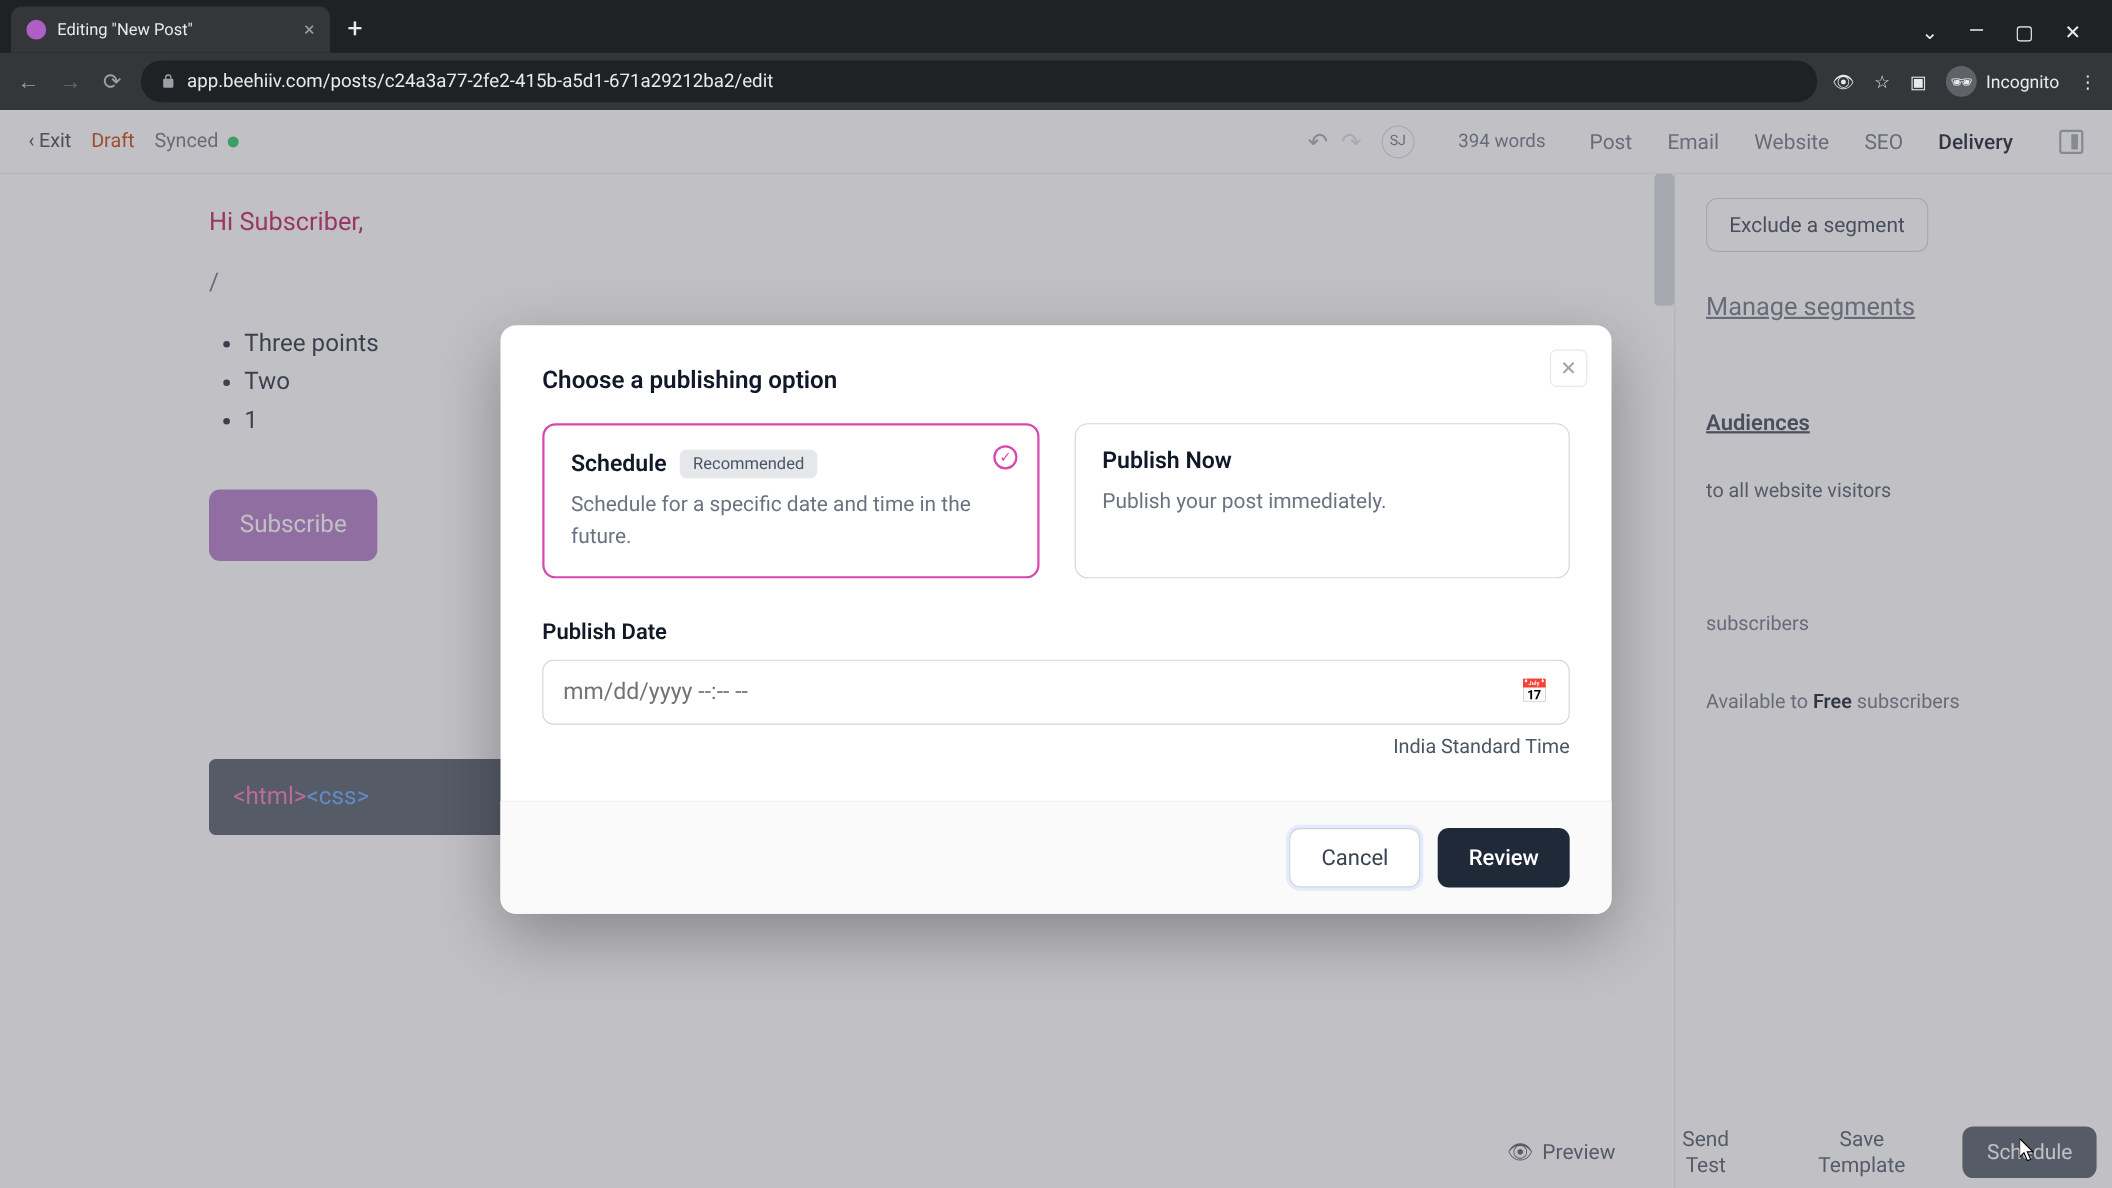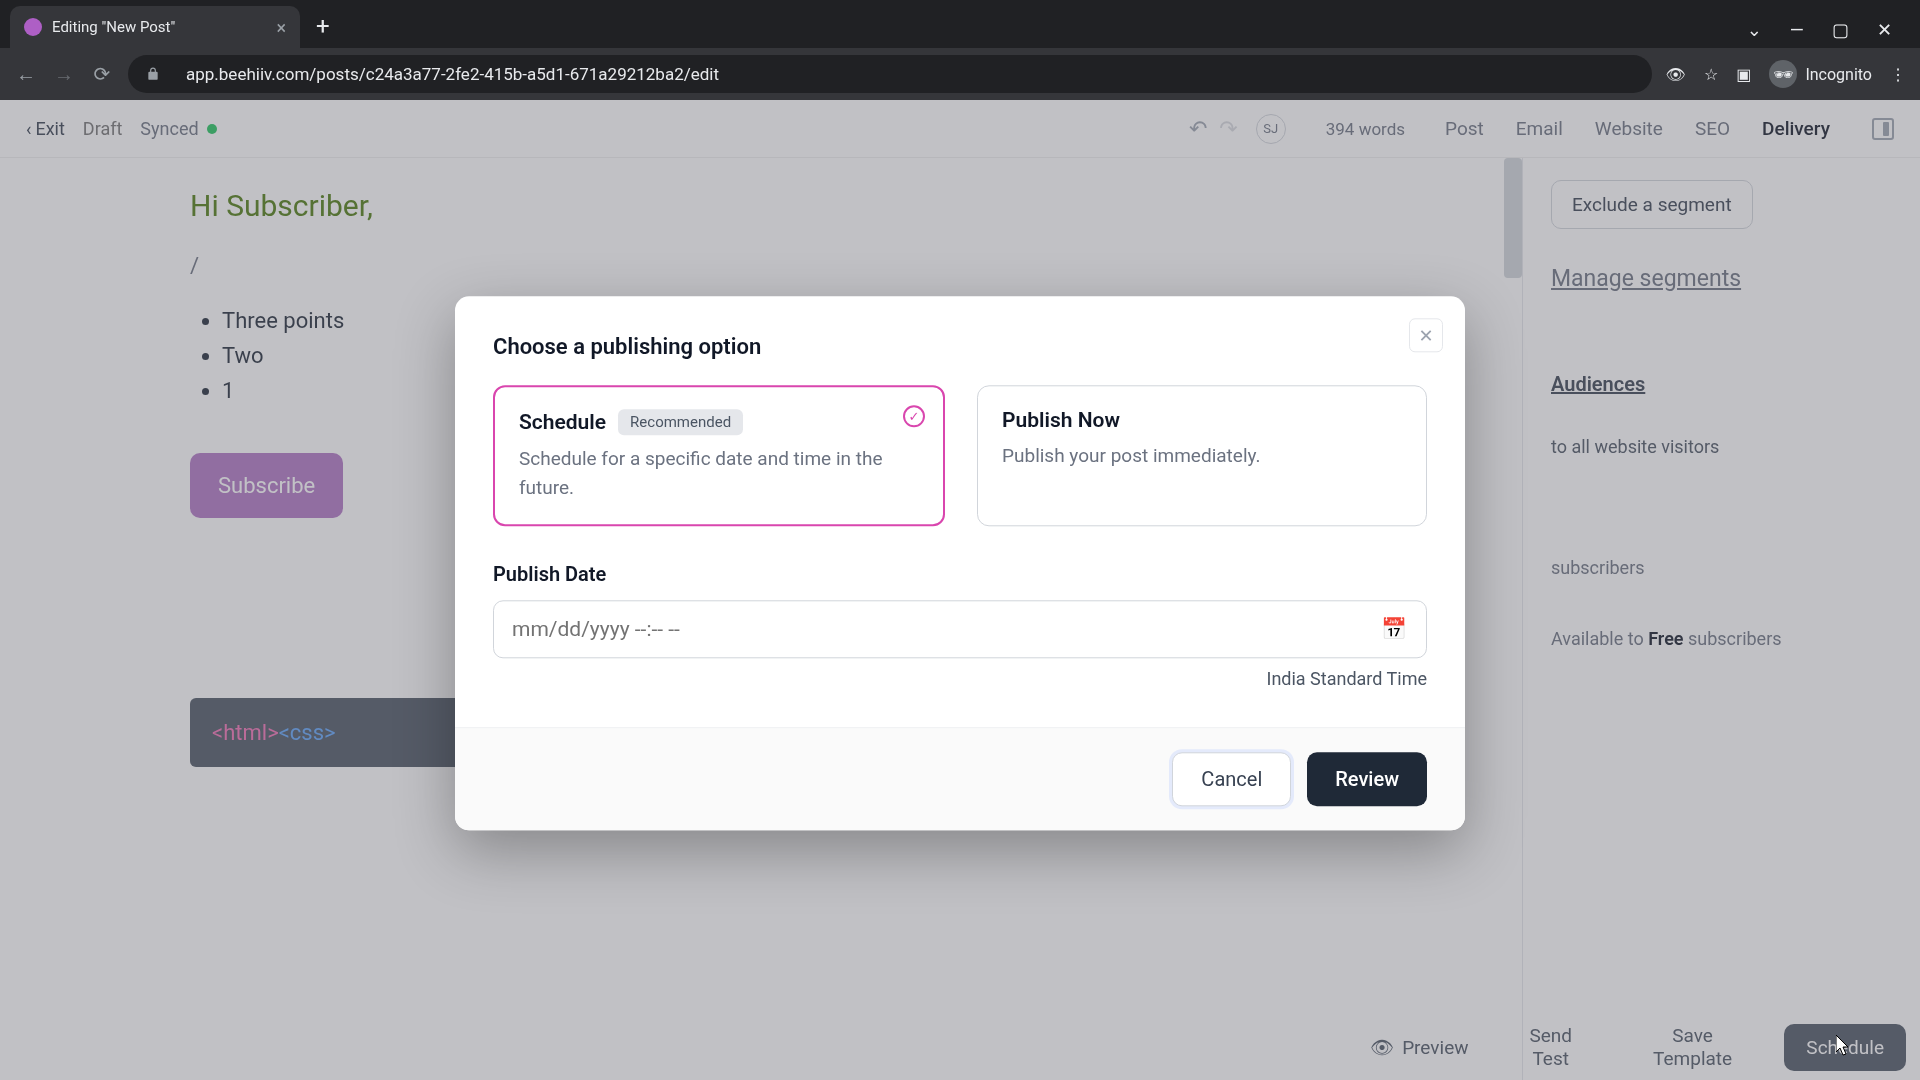--- a/index.html
+++ b/index.html
@@ -8,48 +8,48 @@
 
 .browser-tabs { height: 48px; background: #202124; display: flex; align-items: flex-end; padding: 0 10px; }
 .tab { background: #35363a; height: 42px; width: 290px; border-radius: 10px 10px 0 0; display: flex; align-items: center; padding: 0 14px; gap: 10px; color: #e8eaed; font-size: 15px; }
 .tab-favicon { width: 18px; height: 18px; background: #ae5fc5; border-radius: 50%; }
 .tab-close { margin-left: auto; color: #9aa0a6; font-size: 18px; }
 .tab-new { color: #e8eaed; font-size: 24px; margin-left: 16px; margin-bottom: 8px; }
 .window-controls { margin-left: auto; display: flex; gap: 28px; margin-bottom: 8px; padding-right: 18px; color: #e8eaed; font-size: 18px; }
 .window-controls span { cursor: pointer; }
 .addr-bar { height: 52px; background: #35363a; display: flex; align-items: center; padding: 0 14px; gap: 14px; color: #e8eaed; }
 .addr-icon { width: 24px; height: 24px; display: flex; align-items: center; justify-content: center; color: #9aa0a6; font-size: 20px; }
-.url-field { flex: 1; background: #202124; height: 38px; border-radius: 19px; display: flex; align-items: center; padding: 0 18px; gap: 26px; color: #e8eaed; font-size: 17px; }
+.url-field { flex: 1; background: #202124; height: 38px; border-radius: 19px; display: flex; align-items: center; padding: 0 18px; gap: 10px; color: #e8eaed; font-size: 17px; }
 .lock-icon { width: 14px; height: 14px; }
 .right-icons { display: flex; align-items: center; gap: 18px; color: #e8eaed; }
 .incognito-badge { display: flex; align-items: center; gap: 8px; font-size: 16px; }
 .incognito-circle { width: 28px; height: 28px; border-radius: 50%; background: #5f6368; display: flex; align-items: center; justify-content: center; }
 
 
 .viewport { position: absolute; top: 100px; left: 0; right: 0; bottom: 0; background: #fff; }
 
 
 .app-bar { height: 58px; display: flex; align-items: center; padding: 0 26px; border-bottom: 1px solid #eee; gap: 18px; color: #4b5563; font-size: 18px; }
 .exit-link { display: flex; align-items: center; gap: 4px; color: #374151; }
-.draft-pill { color: #737373; }
+.draft-pill { color: #c2410c; }
 .synced { display: flex; align-items: center; gap: 8px; color: #6b7280; }
 .synced-dot { width: 10px; height: 10px; border-radius: 50%; background: #22c55e; }
 .bar-spacer { flex: 1; }
 .undo-redo { display: flex; gap: 12px; color: #9ca3af; font-size: 22px; }
 .sj-circle { width: 30px; height: 30px; border: 1px solid #d1d5db; border-radius: 50%; display: flex; align-items: center; justify-content: center; font-size: 13px; color: #6b7280; }
 .wordcount { color: #6b7280; font-size: 17px; margin: 0 22px; }
 .nav-tabs { display: flex; gap: 32px; font-size: 19px; color: #6b7280; }
 .nav-tabs .active { color: #111827; font-weight: 500; }
 .panel-toggle { width: 22px; height: 22px; border: 2px solid #9ca3af; border-radius: 3px; position: relative; margin-left: 24px; }
 .panel-toggle::after { content: ''; position: absolute; right: 3px; top: 2px; bottom: 2px; width: 6px; background: #9ca3af; border-radius: 1px; }
 
 
 .editor-wrap { display: flex; height: calc(100% - 58px); }
 .editor { flex: 1; padding: 30px 190px; color: #374151; font-size: 22px; position: relative; }
-.editor p.greet { font-size: 30px; color: #4d7c0f; margin-bottom: 30px; }
+.editor p.greet { font-size: 23px; color: #be185d; margin-bottom: 30px; }
 .editor p.slash { color: #6b7280; margin-bottom: 30px; }
 .editor ul { list-style: disc; padding-left: 32px; margin-bottom: 50px; }
 .editor ul li { margin-bottom: 10px; font-size: 22px; color: #1f2937; }
 .subscribe-btn { background: #b075c4; color: #fff; border: none; padding: 20px 28px; border-radius: 10px; font-size: 22px; }
 .code-block { background: #4b5563; color: #f6e05e; font-family: monospace; padding: 22px; border-radius: 6px; margin-top: 180px; width: 870px; }
 .code-block .tag1 { color: #f472b6; }
 .code-block .tag2 { color: #60a5fa; }
 .editor-scrollbar { position: absolute; right: 0; top: 0; width: 18px; height: 120px; background: #d1d5db; border-radius: 4px; }
 
 

